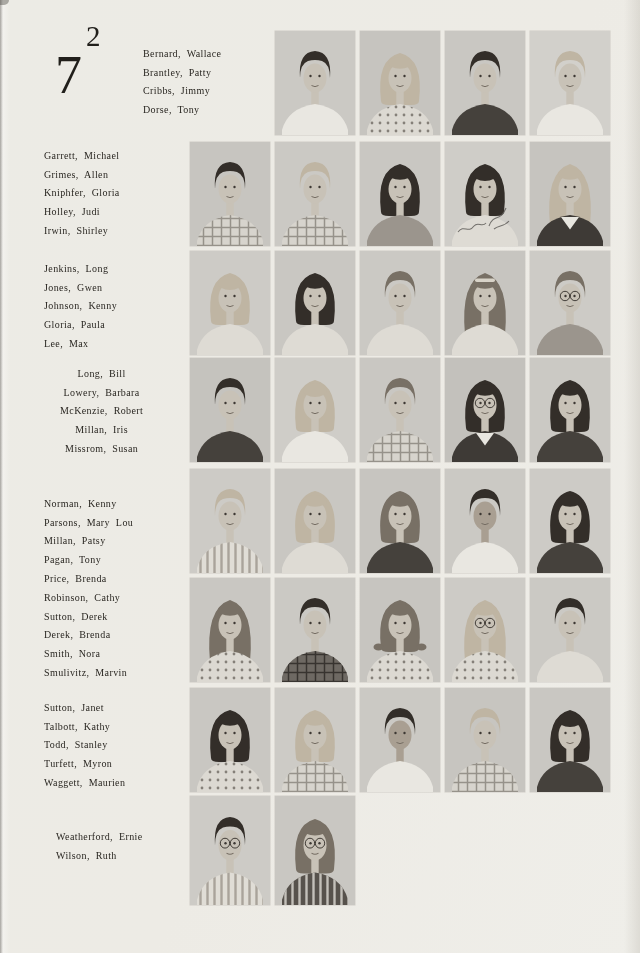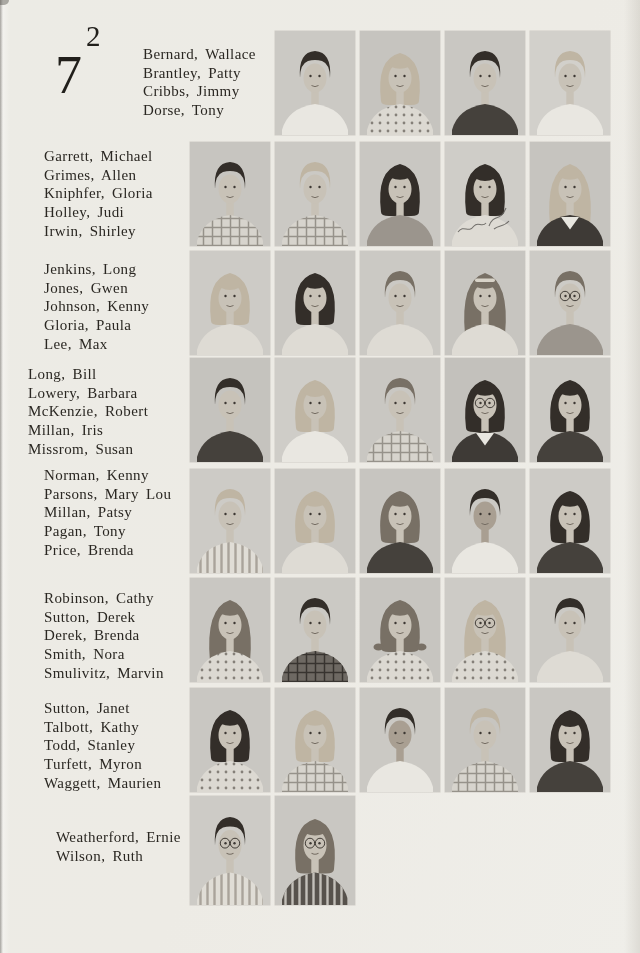--- a/index.html
+++ b/index.html
@@ -33,21 +33,21 @@
   .pn-main{
     position:absolute;left:55px;top:48px;
     font-size:54px;line-height:1;font-weight:normal;
   }
   .pn-super{
     position:absolute;left:86px;top:22px;
     font-size:29px;line-height:1;font-weight:normal;
   }
   .name-group{
     position:absolute;
-    font-size:15px;line-height:18.7px;
+    font-size:10px;line-height:18.7px;
     letter-spacing:.4px;word-spacing:3px;
     color:#2a2722;white-space:pre;
   }
   .photo{
     position:absolute;overflow:hidden;
     box-shadow:0 0 0 .5px rgba(120,116,108,.25);
   }
   .photo svg{display:block;width:100%;height:100%;}
 </style>
 </head>
@@ -61,22 +61,22 @@
 
   <div class="page-number">
     <span class="pn-super">2</span>
     <span class="pn-main">7</span>
   </div>
 
   <div id="name-groups">
       <div class="name-group" style="left: 143px; top: 45px;"><div>Bernard, Wallace</div><div>Brantley, Patty</div><div>Cribbs, Jimmy</div><div>Dorse, Tony</div></div>
       <div class="name-group" style="left: 44px; top: 147px;"><div>Garrett, Michael</div><div>Grimes, Allen</div><div>Kniphfer, Gloria</div><div>Holley, Judi</div><div>Irwin, Shirley</div></div>
       <div class="name-group" style="left: 44px; top: 260px;"><div>Jenkins, Long</div><div>Jones, Gwen</div><div>Johnson, Kenny</div><div>Gloria, Paula</div><div>Lee, Max</div></div>
-      <div class="name-group" style="left: 28px; top: 365px;"><div>Long, Bill</div><div>Lowery, Barbara</div><div>McKenzie, Robert</div><div>Millan, Iris</div><div>Missrom, Susan</div></div>
-      <div class="name-group" style="left: 44px; top: 466px;"><div>Norman, Kenny</div><div>Parsons, Mary Lou</div><div>Millan, Patsy</div><div>Pagan, Tony</div><div>Price, Brenda</div></div>
+      <div class="name-group" style="left: 60px; top: 365px; text-align: center;"><div>Long, Bill</div><div>Lowery, Barbara</div><div>McKenzie, Robert</div><div>Millan, Iris</div><div>Missrom, Susan</div></div>
+      <div class="name-group" style="left: 44px; top: 495px;"><div>Norman, Kenny</div><div>Parsons, Mary Lou</div><div>Millan, Patsy</div><div>Pagan, Tony</div><div>Price, Brenda</div></div>
       <div class="name-group" style="left: 44px; top: 589px;"><div>Robinson, Cathy</div><div>Sutton, Derek</div><div>Derek, Brenda</div><div>Smith, Nora</div><div>Smulivitz, Marvin</div></div>
       <div class="name-group" style="left: 44px; top: 699px;"><div>Sutton, Janet</div><div>Talbott, Kathy</div><div>Todd, Stanley</div><div>Turfett, Myron</div><div>Waggett, Maurien</div></div>
       <div class="name-group" style="left: 44px; top: 828px; margin-left: 12px;"><div>Weatherford, Ernie</div><div>Wilson, Ruth</div></div>
     </div>
   <div id="photo-grid">
       <div class="photo" style="left: 275px; top: 31px; width: 80px; height: 104px; background: rgb(203, 201, 196);">
         <svg viewBox="0 0 80 104" preserveAspectRatio="none" xmlns="http://www.w3.org/2000/svg">
     <defs></defs>
     <rect x="0" y="0" width="80" height="104" fill="#cbc9c4"></rect>
 

